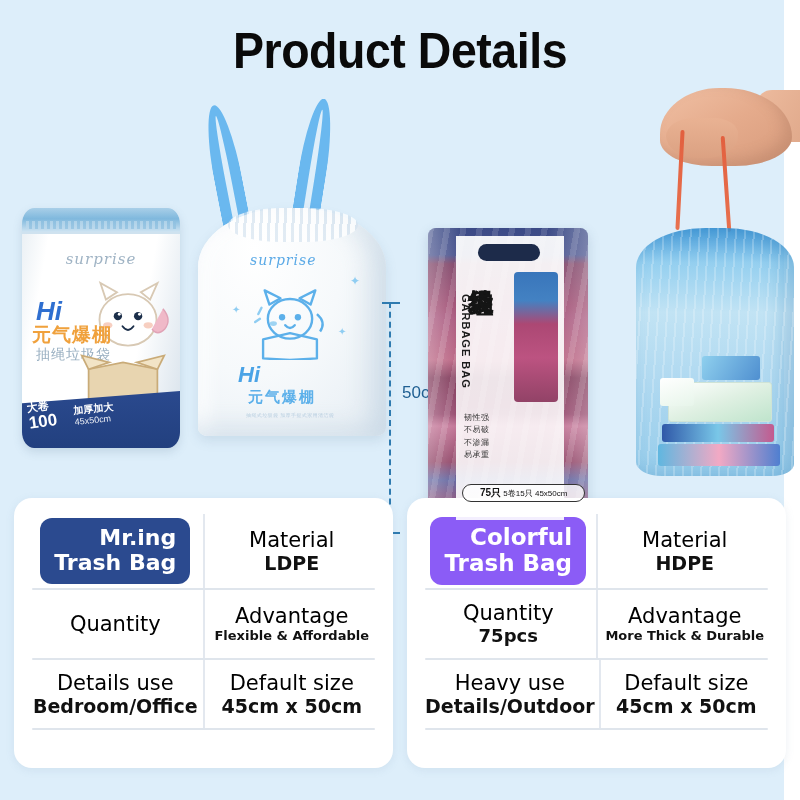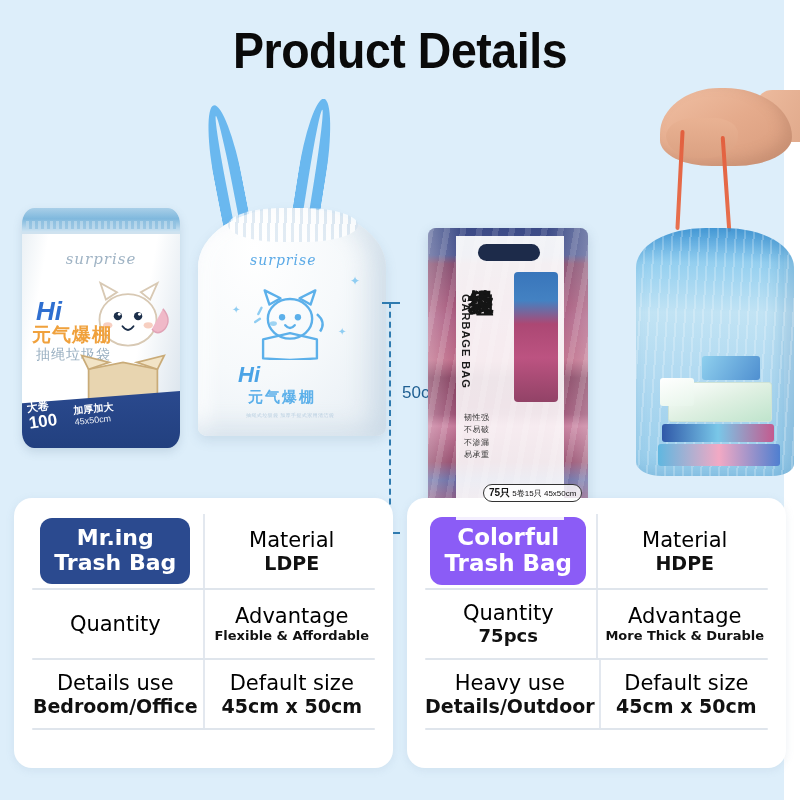--- a/index.html
+++ b/index.html
@@ -217,24 +217,23 @@
     z-index: 3;
   }
   .pkg-feats {
     position: absolute; left: 8px; top: 176px;
     font-size: 8px; color: #333; line-height: 1.55; letter-spacing: .5px;
     z-index: 3;
   }
   .pkg-spec {
     position: absolute; left: 6px; bottom: 18px;
     border: 1px solid #333; border-radius: 9px;
-    padding: 1px 5px; font-size: 8px; color: #111; white-space: nowrap;
+    padding: 1px 17px; font-size: 8px; color: #111; white-space: nowrap;
     background: rgba(255,255,255,.8);
     z-index: 3;
-    margin-left: 21px;
   }
   .pkg-spec b { font-size: 10px; }
 
   
   .hold { position: absolute; left: 596px; top: 0; width: 204px; height: 400px; }
   .hand {
     position: absolute; left: 64px; top: 0; width: 132px; height: 78px;
     background: linear-gradient(150deg,#f0c0a4 0%,#e5ab8c 48%,#d79b7c 100%);
     border-radius: 46% 52% 44% 40% / 60% 64% 38% 34%;
     box-shadow: inset -8px -6px 14px rgba(160,110,85,.3);
@@ -307,21 +306,21 @@
     white-space: nowrap;
   }
   .val.big { font-size: 18px; }
   .val.small { font-size: 13px; }
   .hr { height: 2px; background: #dfe5ec; margin: 0 4px; border-radius: 1px; }
 
   .badge {
     border-radius: 12px;
     color: #fff;
     font-weight: bold;
-    text-align: center;
+    text-align: right;
     line-height: 1.12;
     padding: 8px 14px;
     font-family: "DejaVu Sans", sans-serif;
     white-space: nowrap;
   }
   .badge.navy { background: #2b4a8f; font-size: 22px; }
   .badge.maroon { background: #8b5cf6; font-size: 23px; }
   .badge span { display: block; }
 </style>
 </head>

